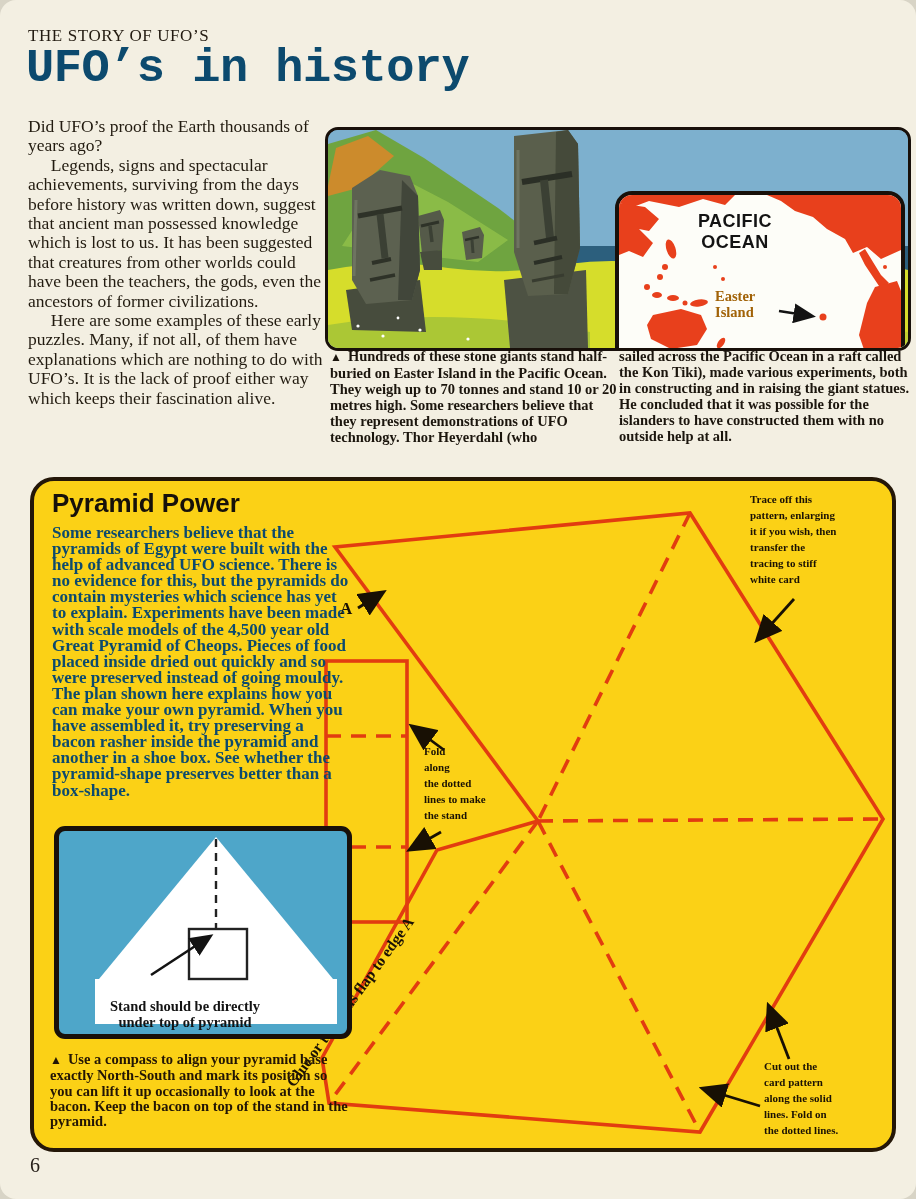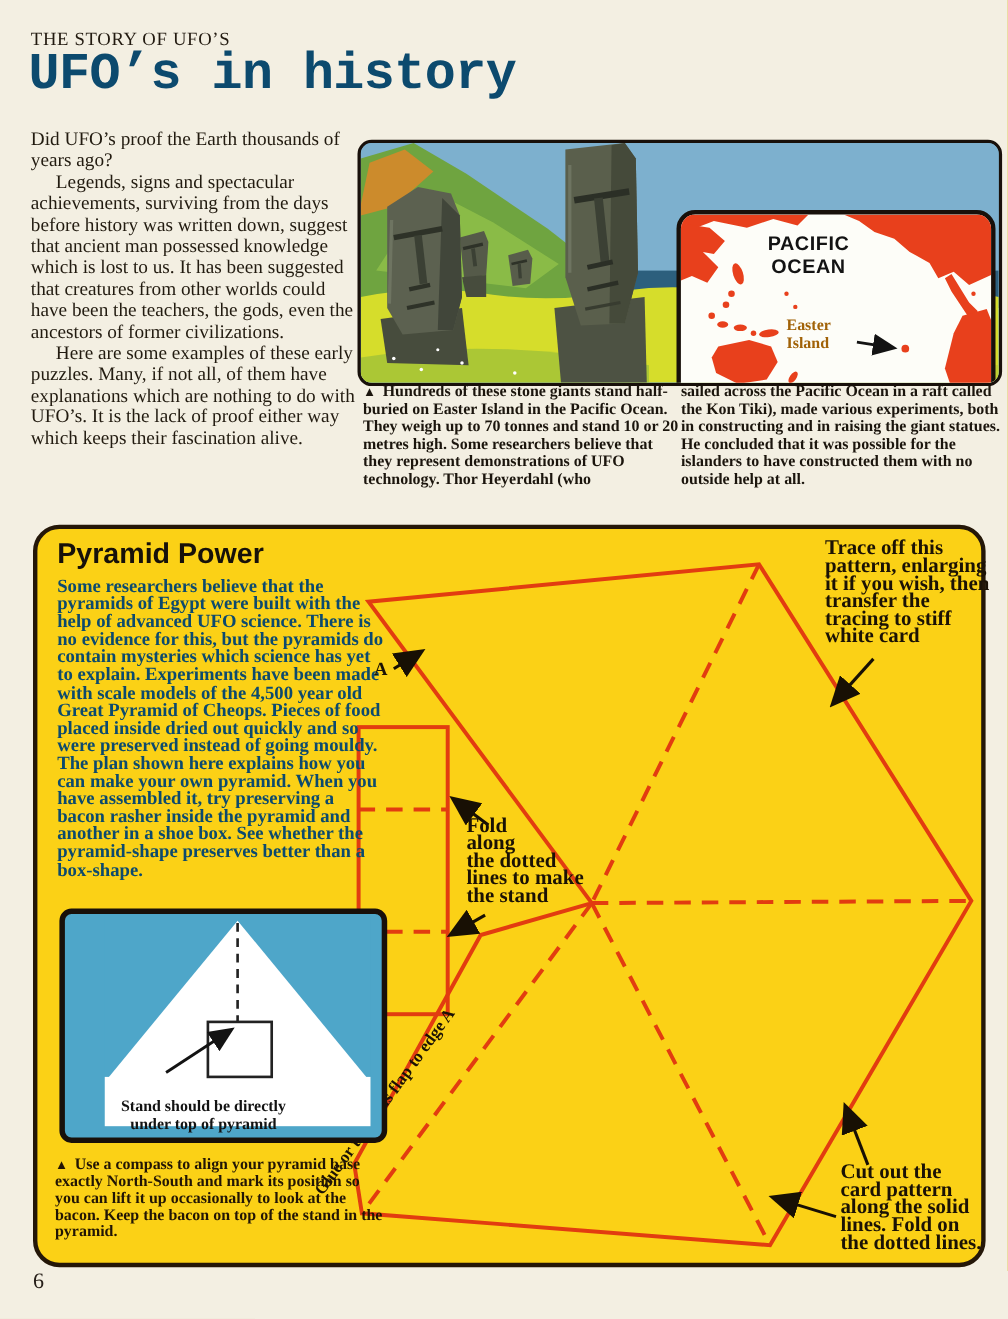--- a/index.html
+++ b/index.html
@@ -1,20 +1,20 @@
 <!DOCTYPE html>
 <html><head>
 <meta charset="utf-8">
 <style>
   html,body{margin:0;padding:0;}
   body{background:#d8d4c6;}
   #page{
     position:relative;width:916px;height:1199px;margin:0 auto;
     background:#f3efe2;overflow:hidden;
-    font-family:"Liberation Serif",serif;color:#1b150d;
+    font-family:"Liberation Serif",serif;color:#1b150d;border-radius:16px;
   }
   
   .kicker{position:absolute;left:28px;top:26px;font-size:17px;letter-spacing:.6px;color:#221a10;}
   .title{position:absolute;left:26px;top:42px;font-size:47px;font-weight:700;letter-spacing:-.5px;color:#0c4a6e;font-family:Liberation Mono, monospace;}
   
   .intro{position:absolute;left:28px;top:117px;width:299px;font-size:17.5px;line-height:19.4px;color:#221b10;}
   .intro p{margin:0;}
   .intro p.ind{text-indent:1.3em;}
   
   .illo{position:absolute;left:325px;top:127px;width:580px;height:218px;border:3px solid #18100a;border-radius:13px;overflow:hidden;background:#7db0ce;}
@@ -26,21 +26,21 @@
   
   .cap{position:absolute;font-weight:700;font-size:14.5px;line-height:16px;color:#1b150d;}
   .cap-1{left:330px;top:348px;width:288px;}
   .cap-2{left:619px;top:348px;width:294px;}
   .cap .mark{font-size:12px;padding-right:6px;}
   
   .ybox{position:absolute;left:30px;top:477px;width:858px;height:667px;background:#fbd116;border:4px solid #241708;border-radius:24px;}
   .ybox-title{position:absolute;left:18px;top:7px;font-family:"Liberation Sans",sans-serif;font-weight:700;font-size:26px;color:#17110a;}
   .ybox-body{position:absolute;left:18px;top:44px;width:297px;font-weight:700;font-size:17px;line-height:16.1px;color:#0c4a6e;}
   .pattern-svg{position:absolute;left:0;top:0;}
-  .note{position:absolute;font-weight:700;font-size:19px;line-height:16px;color:#1b1205;white-space:pre-line;}
+  .note{position:absolute;font-weight:700;font-size:11px;line-height:16px;color:#1b1205;white-space:pre-line;}
   .note-trace{left:716px;top:10px;width:150px;}
   .note-fold{left:390px;top:262px;width:120px;}
   .note-cut{left:730px;top:577px;width:160px;}
   .note-glue{left:256px;top:596px;transform:rotate(-54deg);transform-origin:0 50%;white-space:nowrap;font-size:15.5px;}
   .edge-a{position:absolute;left:306px;top:118px;font-weight:700;font-size:17px;color:#1b1205;}
   
   .inset{position:absolute;left:20px;top:345px;width:252px;height:203px;background:#4ea6c9;border:5px solid #18100a;border-radius:11px;overflow:hidden;padding-left:36px;}
   .inset svg{display:block;}
   .inset-caption{position:absolute;left:16px;bottom:4px;width:220px;text-align:center;font-weight:700;font-size:14.5px;line-height:16px;color:#131313;white-space:pre-line;}
   .ybox-caption{position:absolute;left:16px;top:571px;width:300px;font-weight:700;font-size:14.5px;line-height:15.3px;color:#221505;}

